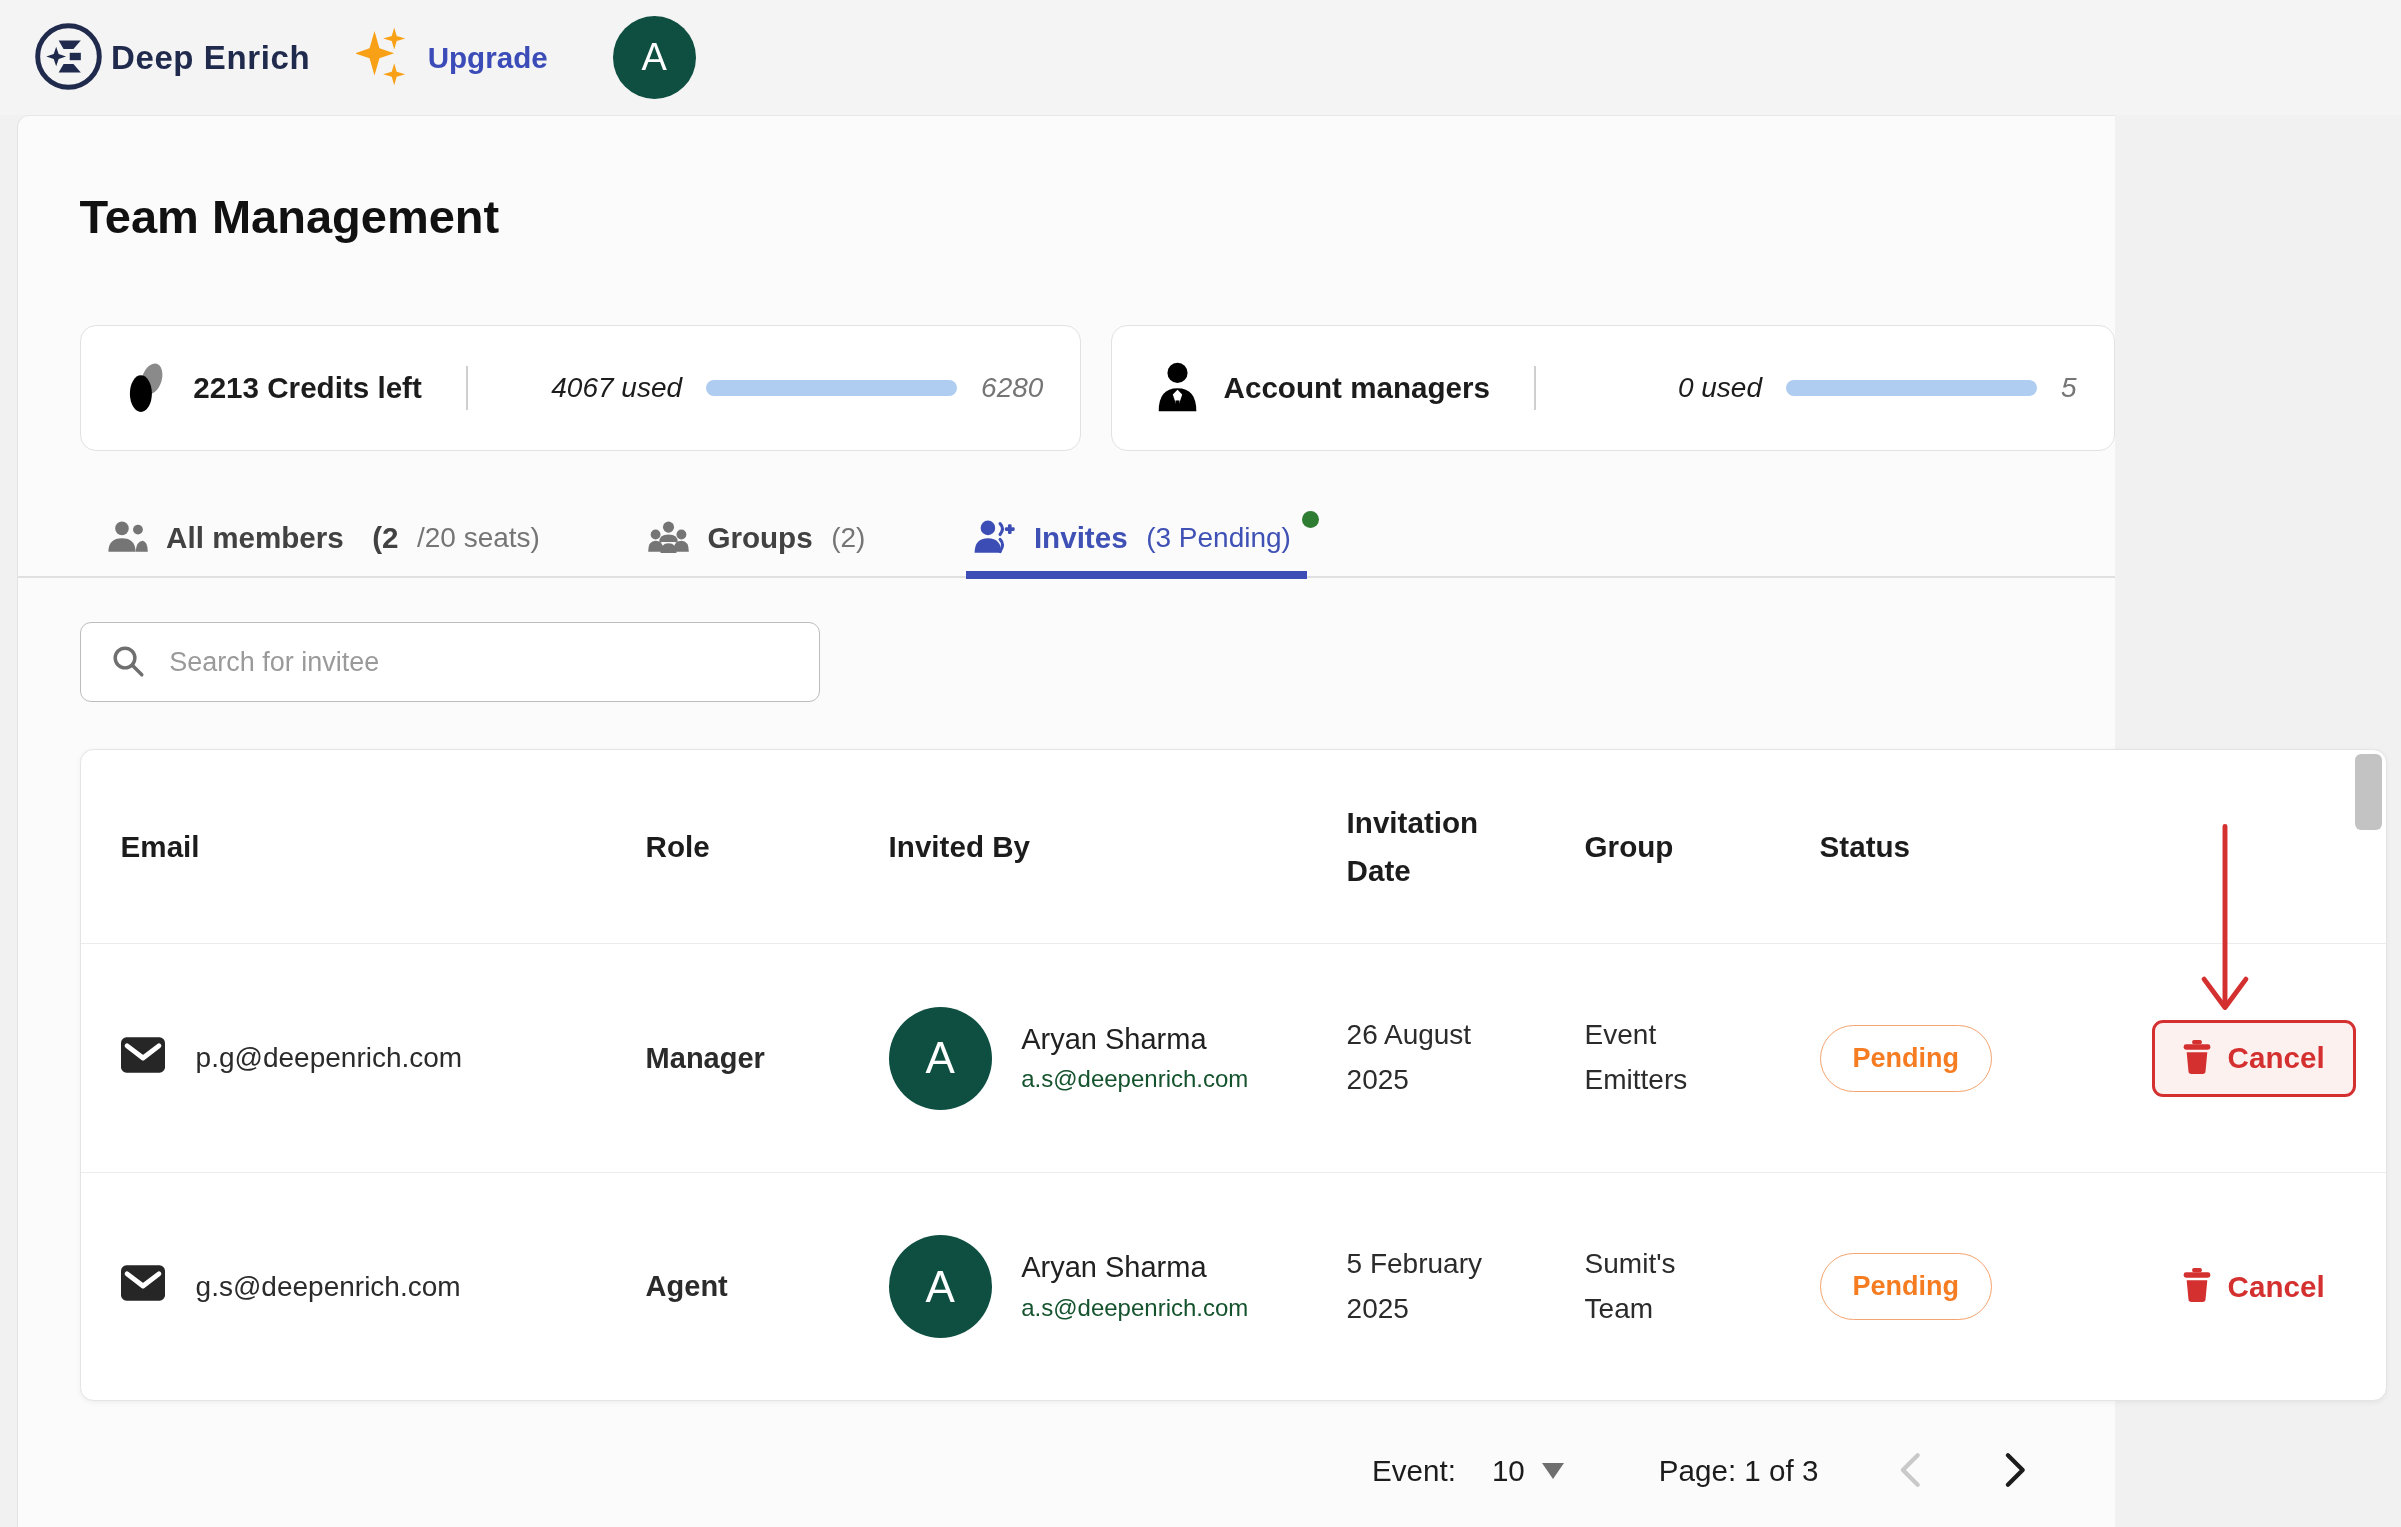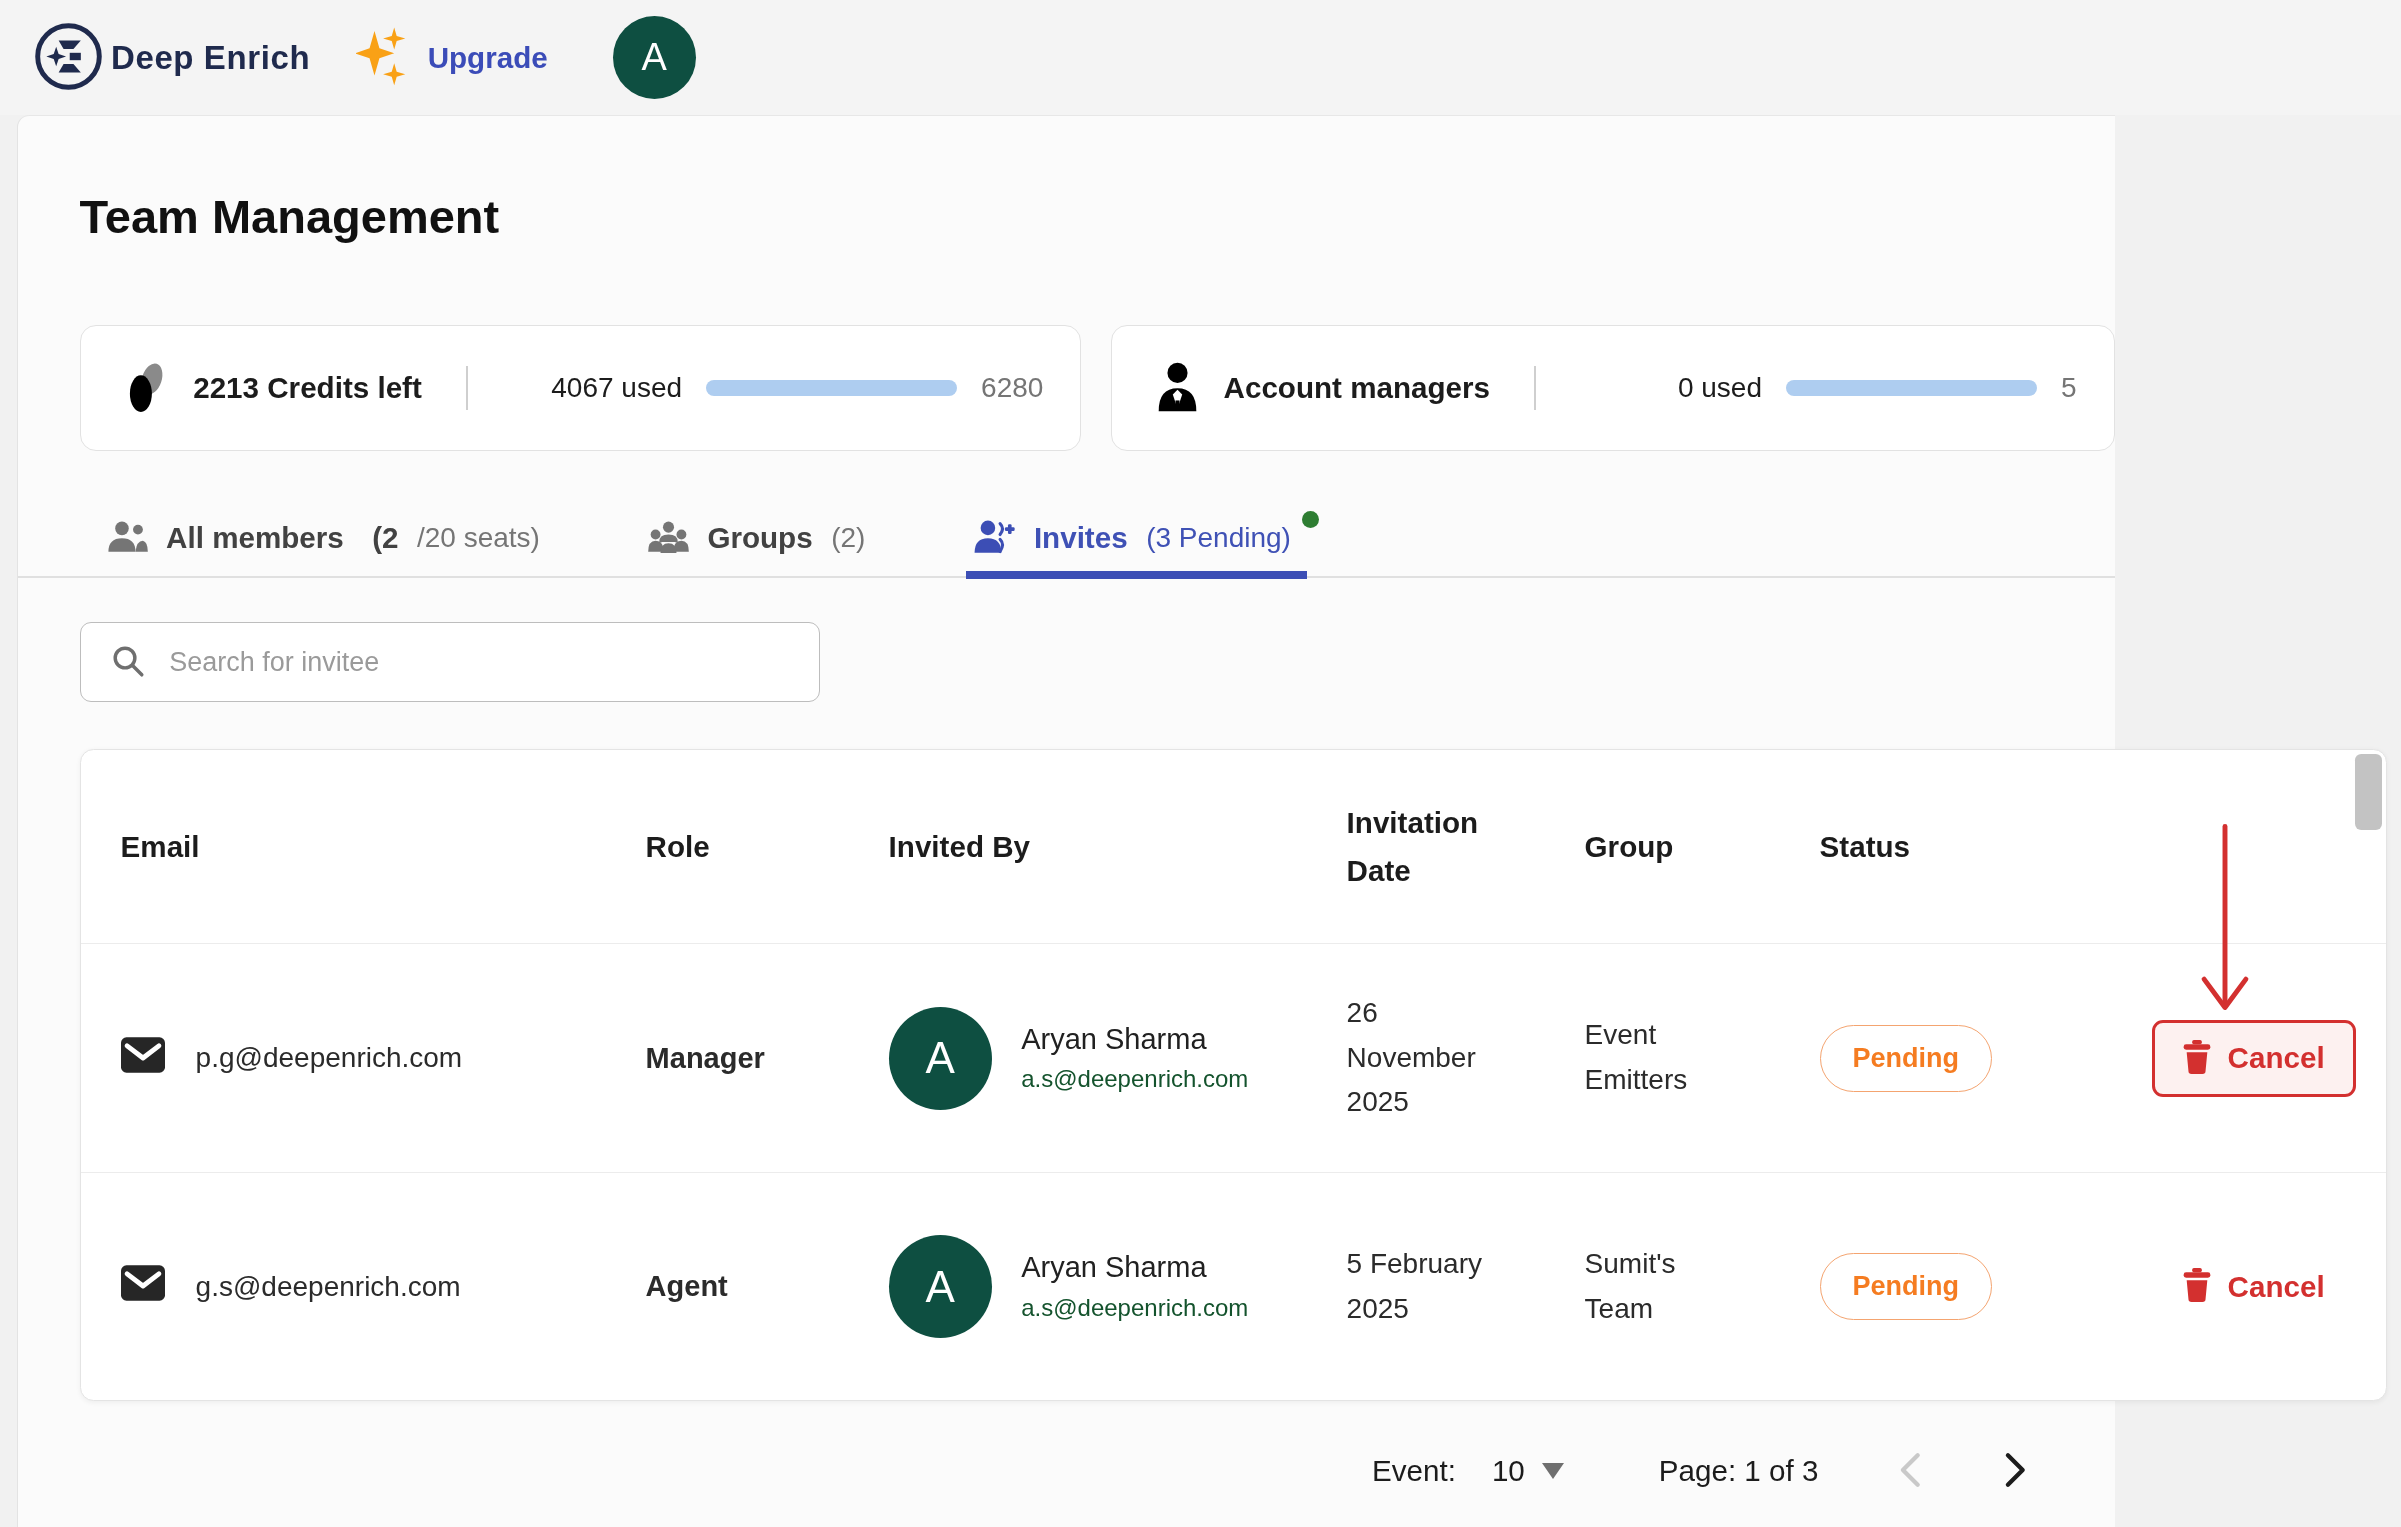--- a/index.html
+++ b/index.html
@@ -29,21 +29,21 @@
     border-top-left-radius:12.3px; padding:0 0 0 62px; }
   .page-title { margin-top:73px; font-size:47px; font-weight:800; color:#111; }
 
   
   .cards { display:flex; gap:29.6px; margin-top:81px; }
   .card { height:126px; background:#fff; border:1.2px solid #e2e2e2; border-radius:16px;
     display:flex; align-items:center; padding:0 37px 0 44px; }
   .card-credits { width:1063px; } .card-managers { width:1065px; }
   .card-label { font-size:29.6px; font-weight:700; color:#1c1c1c; margin-left:24.6px; white-space:nowrap; }
   .card-divider { width:1.8px; height:44px; background:#cfcfcf; margin-left:44px; }
-  .usage-right { margin-left:auto; display:flex; align-items:center; gap:24px; }
+  .usage-right { margin-left:auto; display:flex; align-items:center; gap:24px;font-style:italic; }
   .used-text { font-size:28px; color:#1c1c1c; white-space:nowrap; }
   .bar { width:251px; height:16px; border-radius:8.6px; background:#aecdf0; overflow:hidden; }
   .bar-fill { height:100%; background:#1f74d4; border-radius:8.6px; }
   .total-text { font-size:28px; color:#757575; }
 
   
   .tabs { margin-top:69px; margin-left:-62px; padding-left:89px; display:flex; gap:108px;
     border-bottom:2.5px solid #e0e0e0; }
   .tab { position:relative; display:flex; align-items:center; gap:18.5px; padding-bottom:20px; cursor:pointer; }
   .tab-label { font-size:29.6px; font-weight:700; color:#424242; }
@@ -265,21 +265,21 @@
         <span>p.g@deepenrich.com</span>
       </span>
       <span class="cell-role">Manager</span>
       <span class="cell-invited">
         <span class="avatar-row">A</span>
         <span>
           <div class="inv-name">Aryan Sharma</div>
           <div class="inv-email">a.s@deepenrich.com</div>
         </span>
       </span>
-      <span class="cell-date">26 November 2025</span>
+      <span class="cell-date">26 August 2025</span>
       <span class="cell-group">Event Emitters</span>
       <span><span class="chip">Pending</span></span>
       <span class="cell-action">
         <button class="cancel-btn highlight">
           <span>
             <svg width="28" height="34" viewBox="0 0 46 56">
               <rect x="15" y="0" width="16" height="7" rx="3" fill="#d3302f"></rect>
               <rect x="1" y="7" width="44" height="9" rx="4" fill="#d3302f"></rect>
               <path d="M6 20 H40 L37 52 Q37 56 32 56 H14 Q9 56 9 52 Z" fill="#d3302f"></path>
             </svg>

